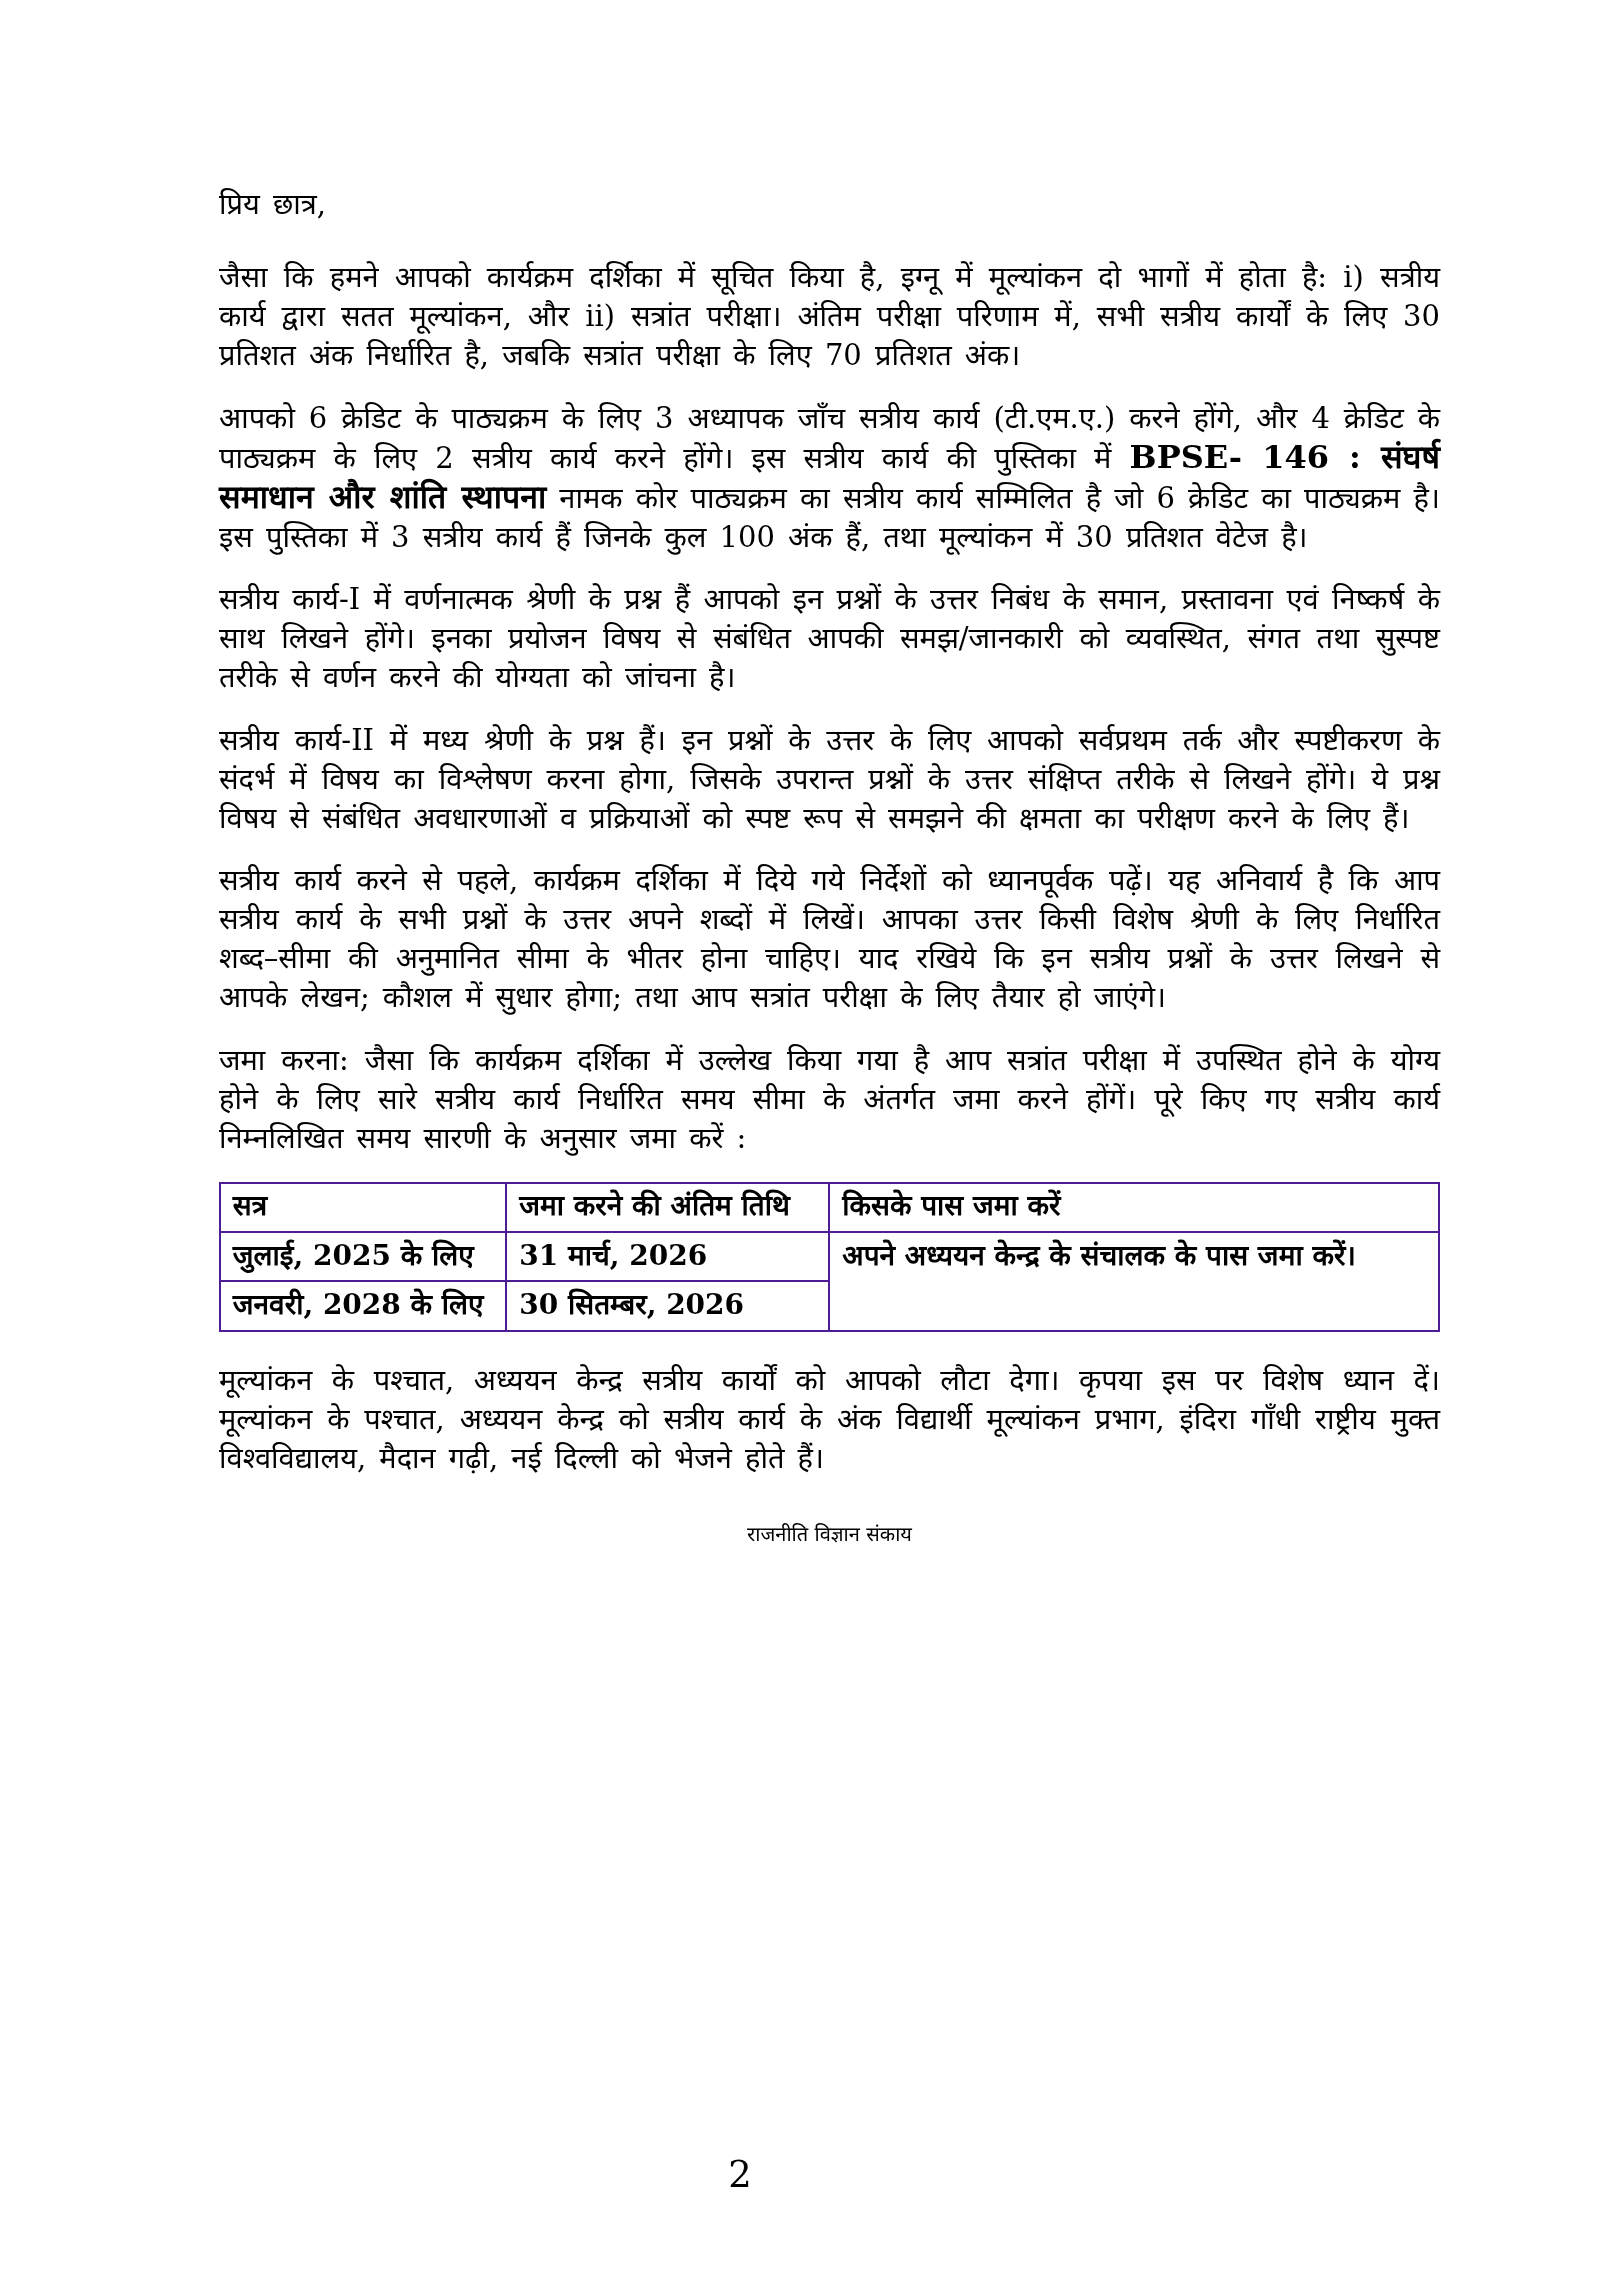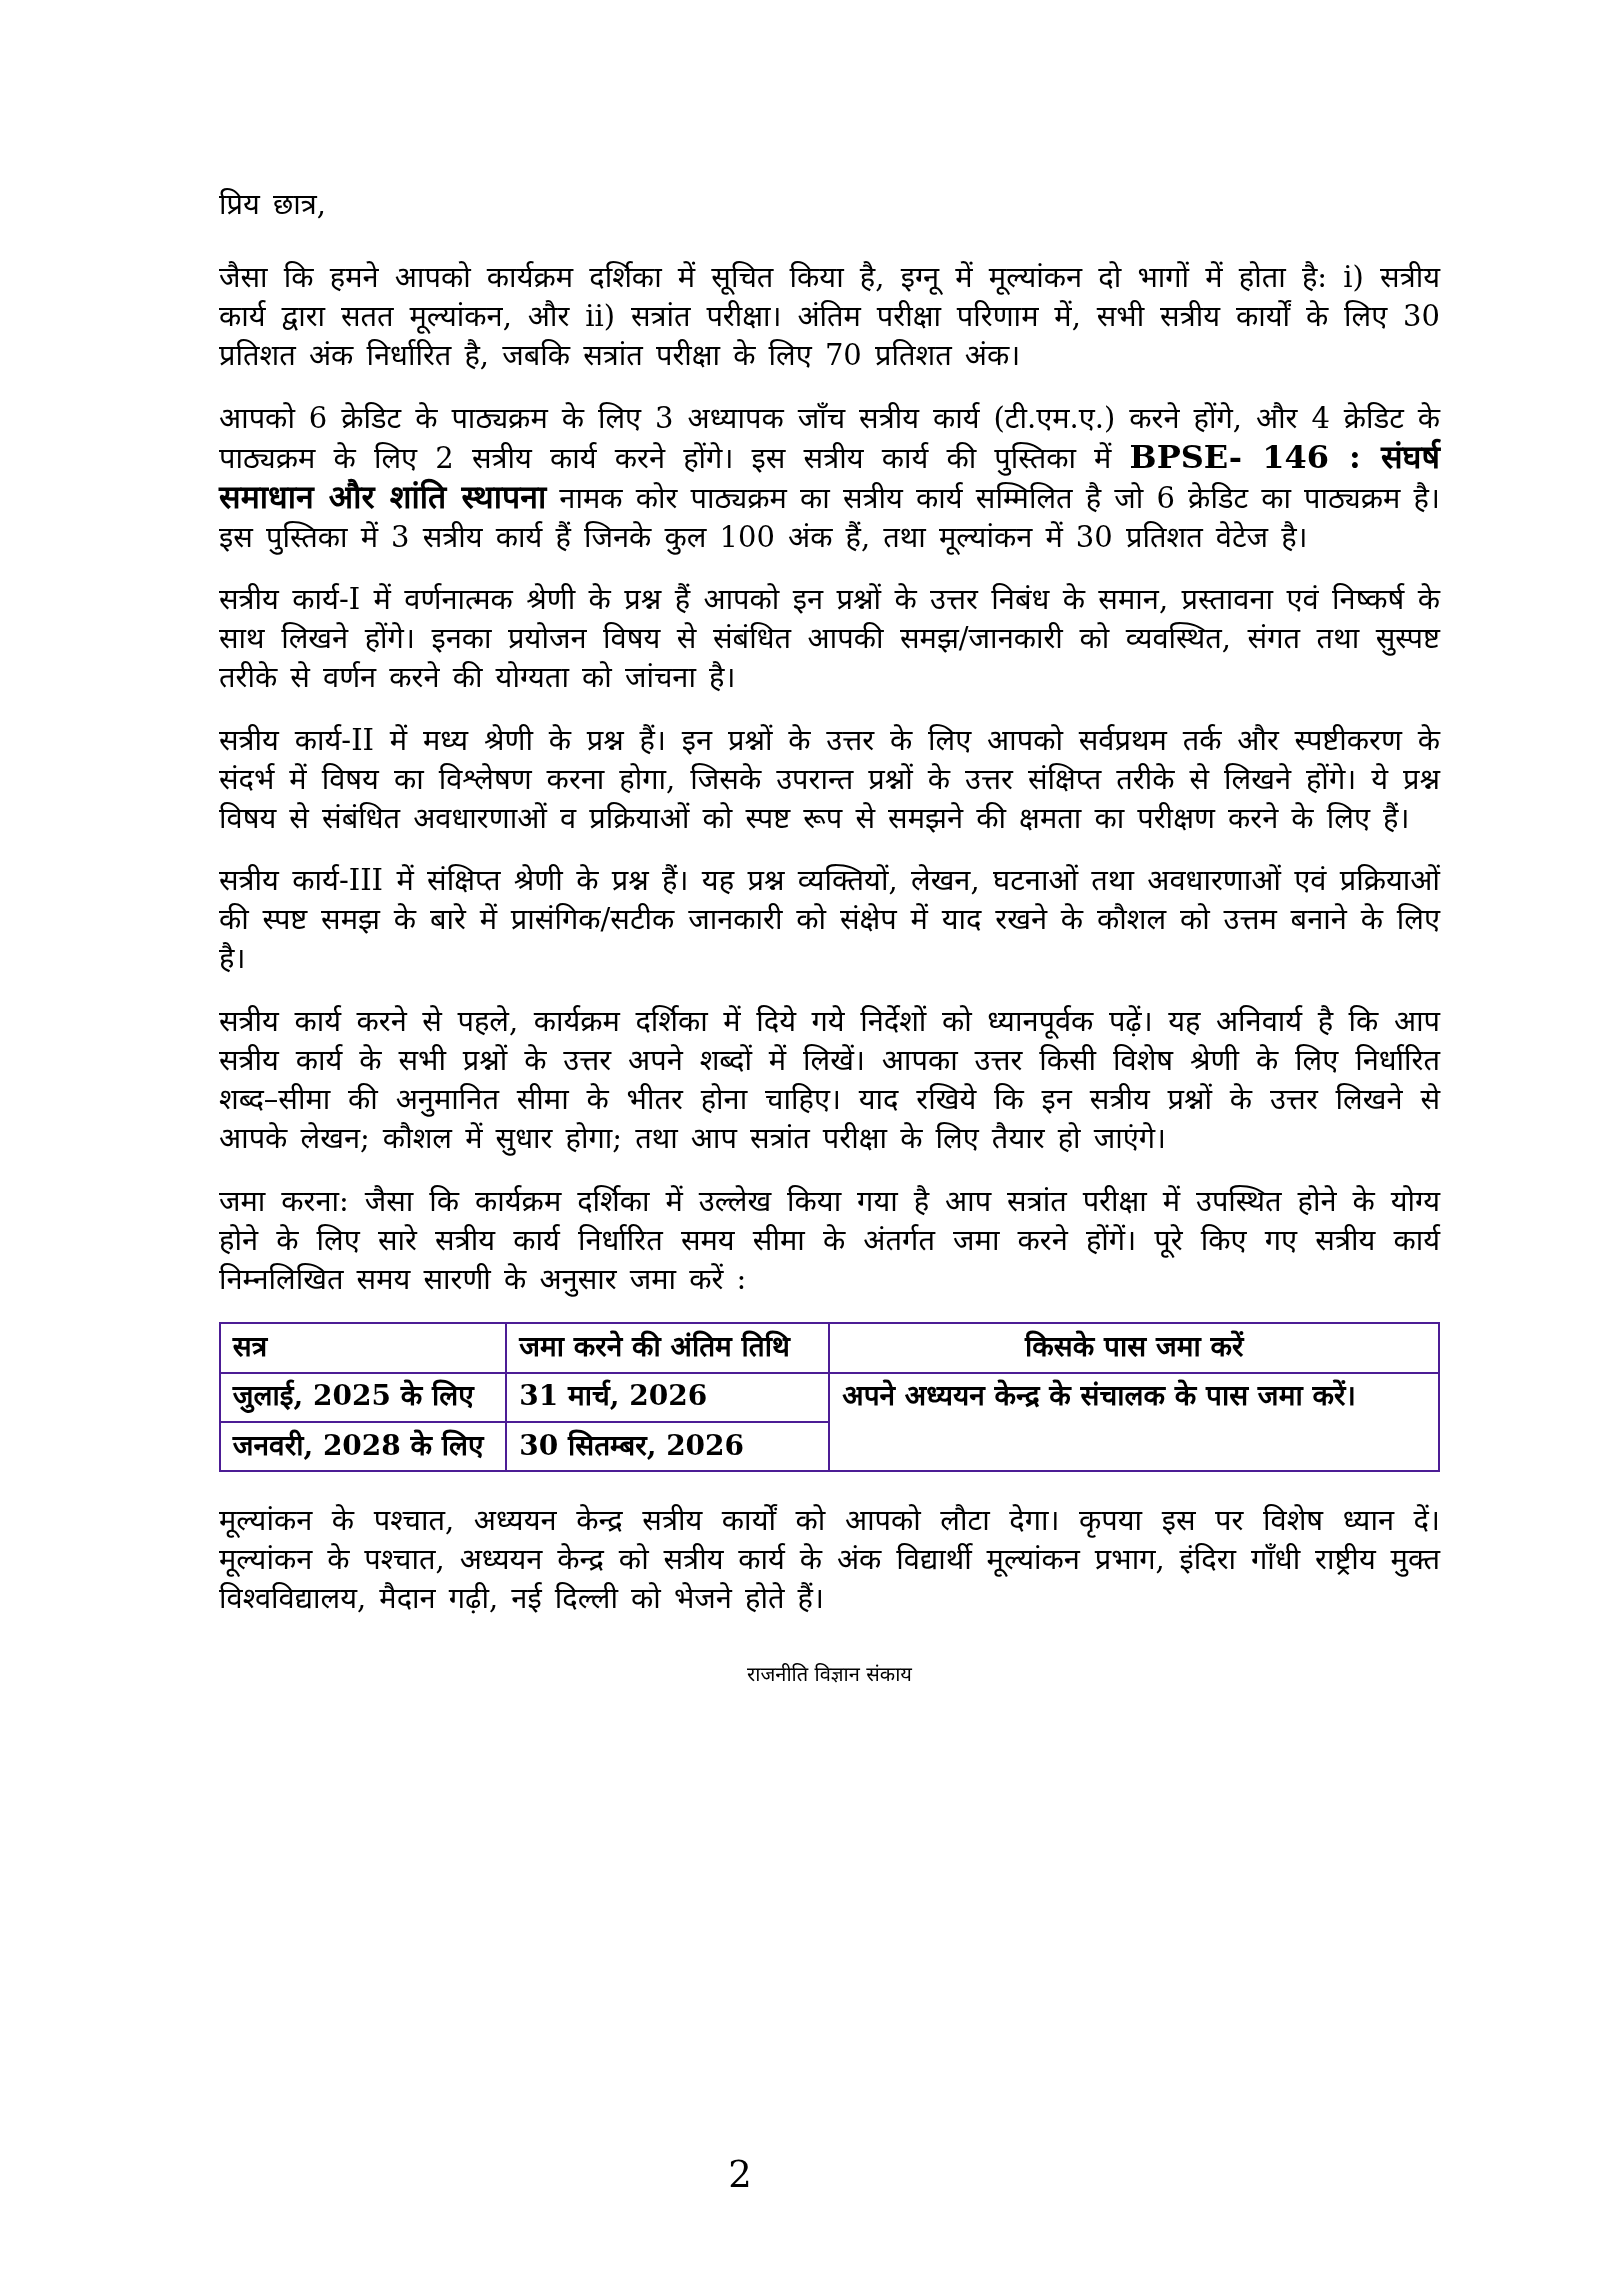--- a/index.html
+++ b/index.html
@@ -55,21 +55,20 @@
     line-height: 37px;
   }
   table.submission-table {
     border: 2.6px solid #000000;
   }
   table.submission-table th {
     text-align: left;
     font-weight: bold;
   }
   table.submission-table th.center {
-    text-align: center;
   }
   .col-session { width: 23.5%; }
   .col-date    { width: 26.5%; }
   .col-where   { width: 50%; }
   .closing-block {
     margin-top: 110px;
     font-size: 29px;
     line-height: 39px;
   }
   .signature {
@@ -97,21 +96,20 @@
     <p class="para salutation">प्रिय छात्र,</p>
 
     <p class="para">जैसा कि हमने आपको कार्यक्रम दर्शिका में सूचित किया है, इग्नू में मूल्यांकन दो भागों में होता है: i) सत्रीय कार्य द्वारा सतत मूल्यांकन,  और ii) सत्रांत परीक्षा। अंतिम परीक्षा परिणाम में, सभी सत्रीय कार्यों के लिए 30 प्रतिशत अंक निर्धारित है, जबकि सत्रांत परीक्षा के लिए 70 प्रतिशत अंक।</p>
 
     <p class="para"><span>आपको 6 क्रेडिट के पाठ्यक्रम के लिए 3 अध्यापक जाँच सत्रीय कार्य (टी.एम.ए.) करने होंगे, और 4 क्रेडिट के पाठ्यक्रम के लिए 2 सत्रीय कार्य करने होंगे। इस सत्रीय कार्य की पुस्तिका में </span><span class="course-title">BPSE- 146 : संघर्ष समाधान और शांति स्थापना</span><span> नामक कोर पाठ्यक्रम का सत्रीय कार्य सम्मिलित है जो 6 क्रेडिट का पाठ्यक्रम है। इस पुस्तिका में 3 सत्रीय कार्य हैं जिनके कुल 100 अंक हैं, तथा मूल्यांकन में 30 प्रतिशत वेटेज है।</span></p>
 
     <p class="para">सत्रीय कार्य-I में वर्णनात्मक श्रेणी के प्रश्न हैं आपको इन प्रश्नों के उत्तर निबंध के समान, प्रस्तावना एवं निष्कर्ष के साथ लिखने होंगे। इनका प्रयोजन विषय से संबंधित आपकी समझ/जानकारी को व्यवस्थित, संगत तथा सुस्पष्ट तरीके से वर्णन करने की योग्यता को जांचना है।</p>
 
     <p class="para">सत्रीय कार्य-II में मध्य श्रेणी के प्रश्न हैं। इन प्रश्नों के उत्तर के लिए आपको सर्वप्रथम तर्क और स्पष्टीकरण के संदर्भ में विषय का विश्लेषण करना होगा, जिसके उपरान्त प्रश्नों के उत्तर संक्षिप्त तरीके से लिखने होंगे। ये प्रश्न विषय से संबंधित अवधारणाओं व प्रक्रियाओं को स्पष्ट रूप से समझने की क्षमता का परीक्षण करने के लिए हैं।</p>
 
-    <p class="para">सत्रीय कार्य-III में संक्षिप्त श्रेणी के प्रश्न हैं। यह प्रश्न व्यक्तियों, लेखन, घटनाओं तथा अवधारणाओं एवं प्रक्रियाओं की स्पष्ट समझ के बारे में प्रासंगिक/सटीक जानकारी को संक्षेप में याद रखने के कौशल को उत्तम बनाने के लिए है।</p>
 
     <p class="para">सत्रीय कार्य करने से पहले, कार्यक्रम दर्शिका में दिये गये निर्देशों को ध्यानपूर्वक पढ़ें। यह अनिवार्य है कि आप सत्रीय कार्य के सभी प्रश्नों के उत्तर अपने शब्दों में लिखें। आपका उत्तर किसी विशेष श्रेणी के लिए निर्धारित शब्द–सीमा की अनुमानित सीमा के भीतर होना चाहिए। याद रखिये कि इन सत्रीय प्रश्नों के उत्तर लिखने से आपके लेखन; कौशल में सुधार होगा; तथा आप सत्रांत परीक्षा के लिए तैयार हो जाएंगे।</p>
 
     <p class="para"><span class="bold-run">जमा करना:</span><span> जैसा कि कार्यक्रम दर्शिका में उल्लेख किया गया है आप सत्रांत परीक्षा में उपस्थित होने के योग्य होने के लिए सारे सत्रीय कार्य निर्धारित समय सीमा के अंतर्गत जमा करने होंगें। पूरे किए गए सत्रीय कार्य निम्नलिखित समय सारणी के अनुसार जमा करें :</span></p>
 
     <table class="submission-table">
       <tbody>
         <tr>
           <th class="col-session">सत्र</th>
           <th class="col-date">जमा करने की अंतिम तिथि</th>

